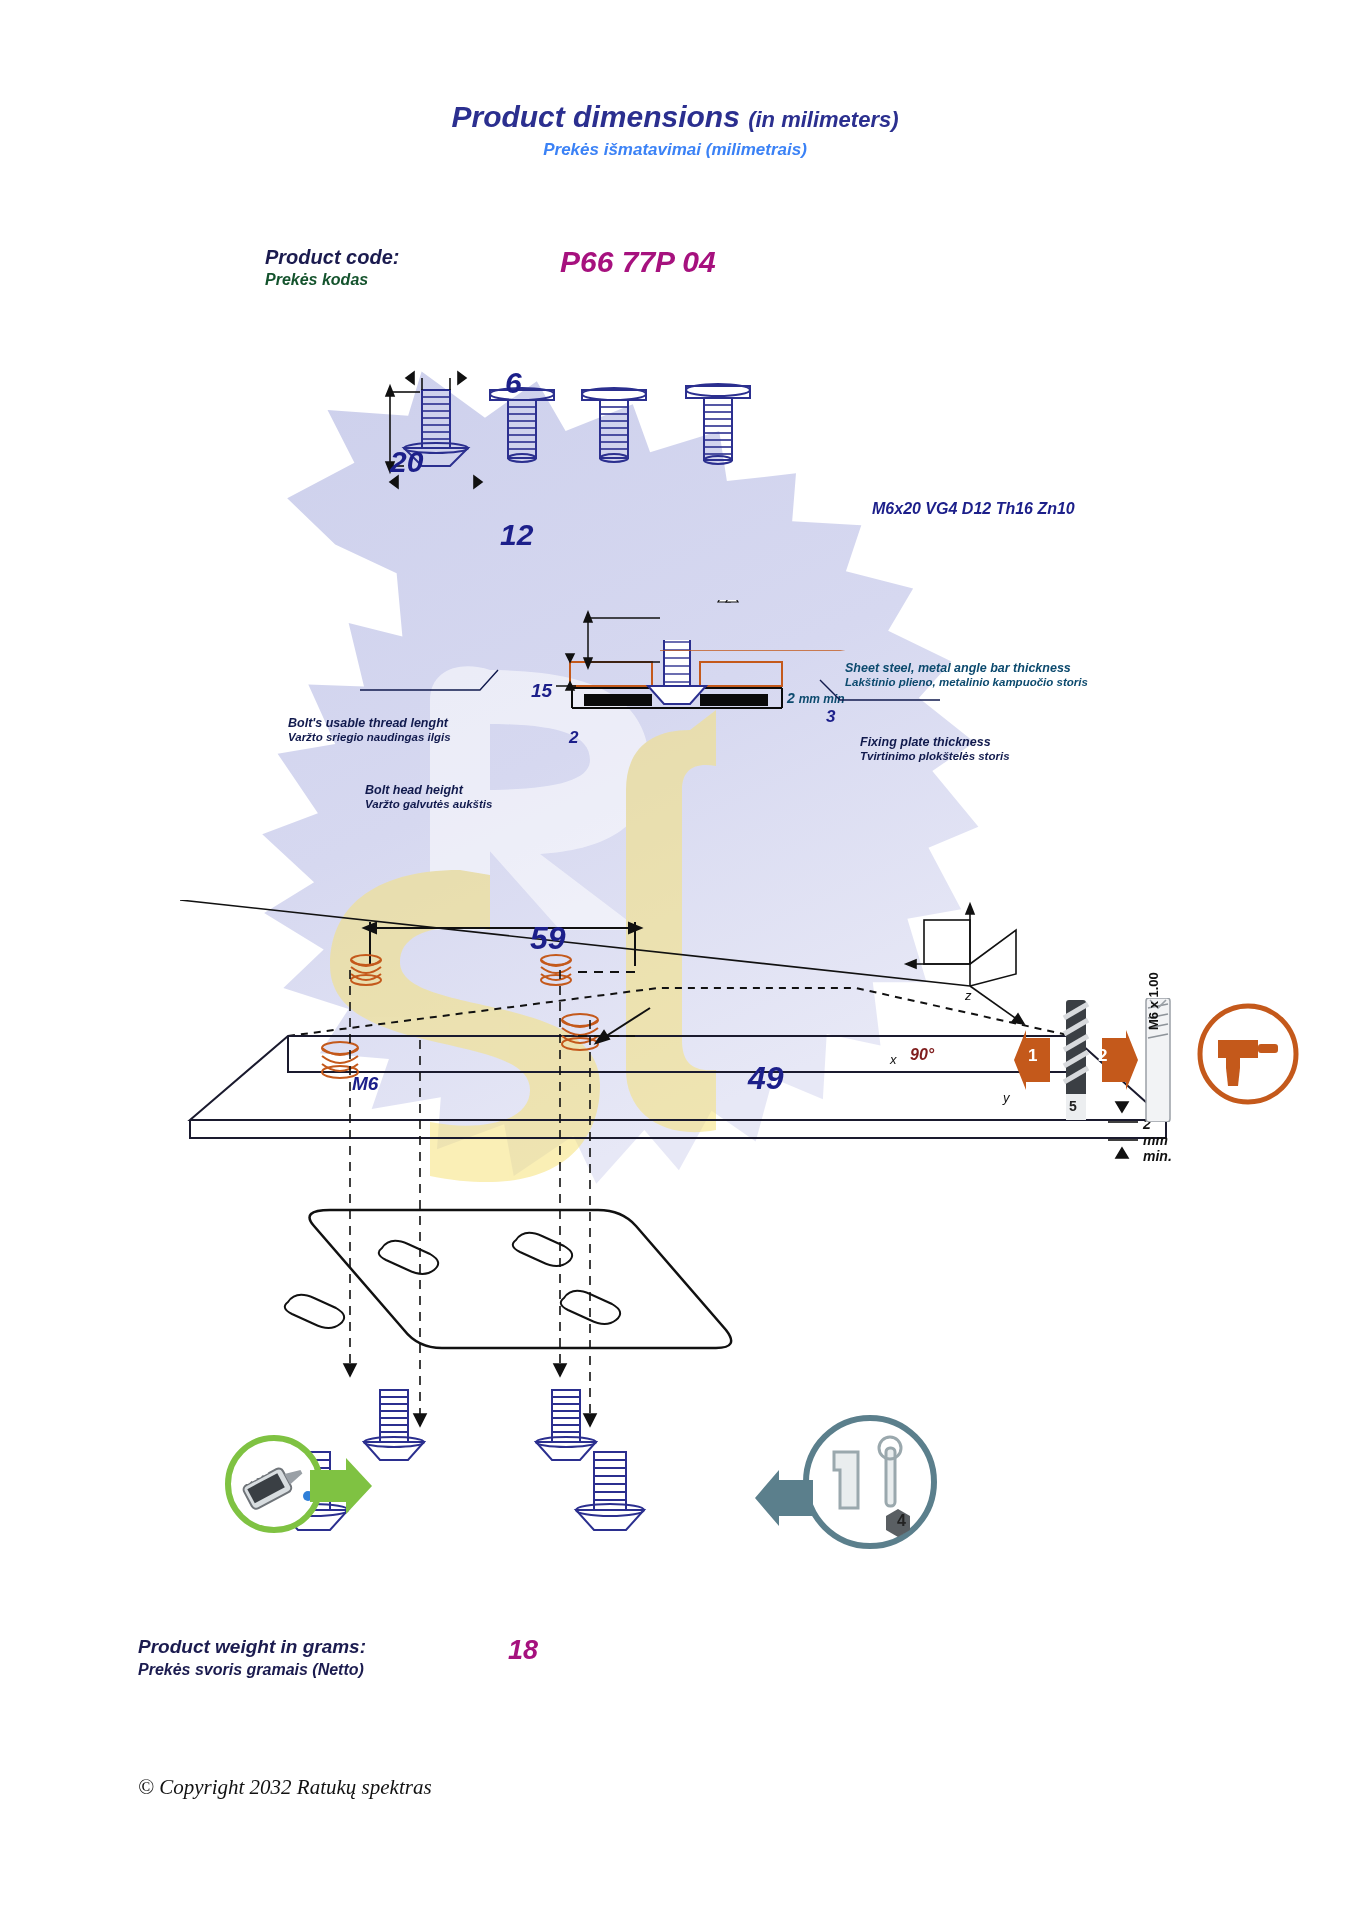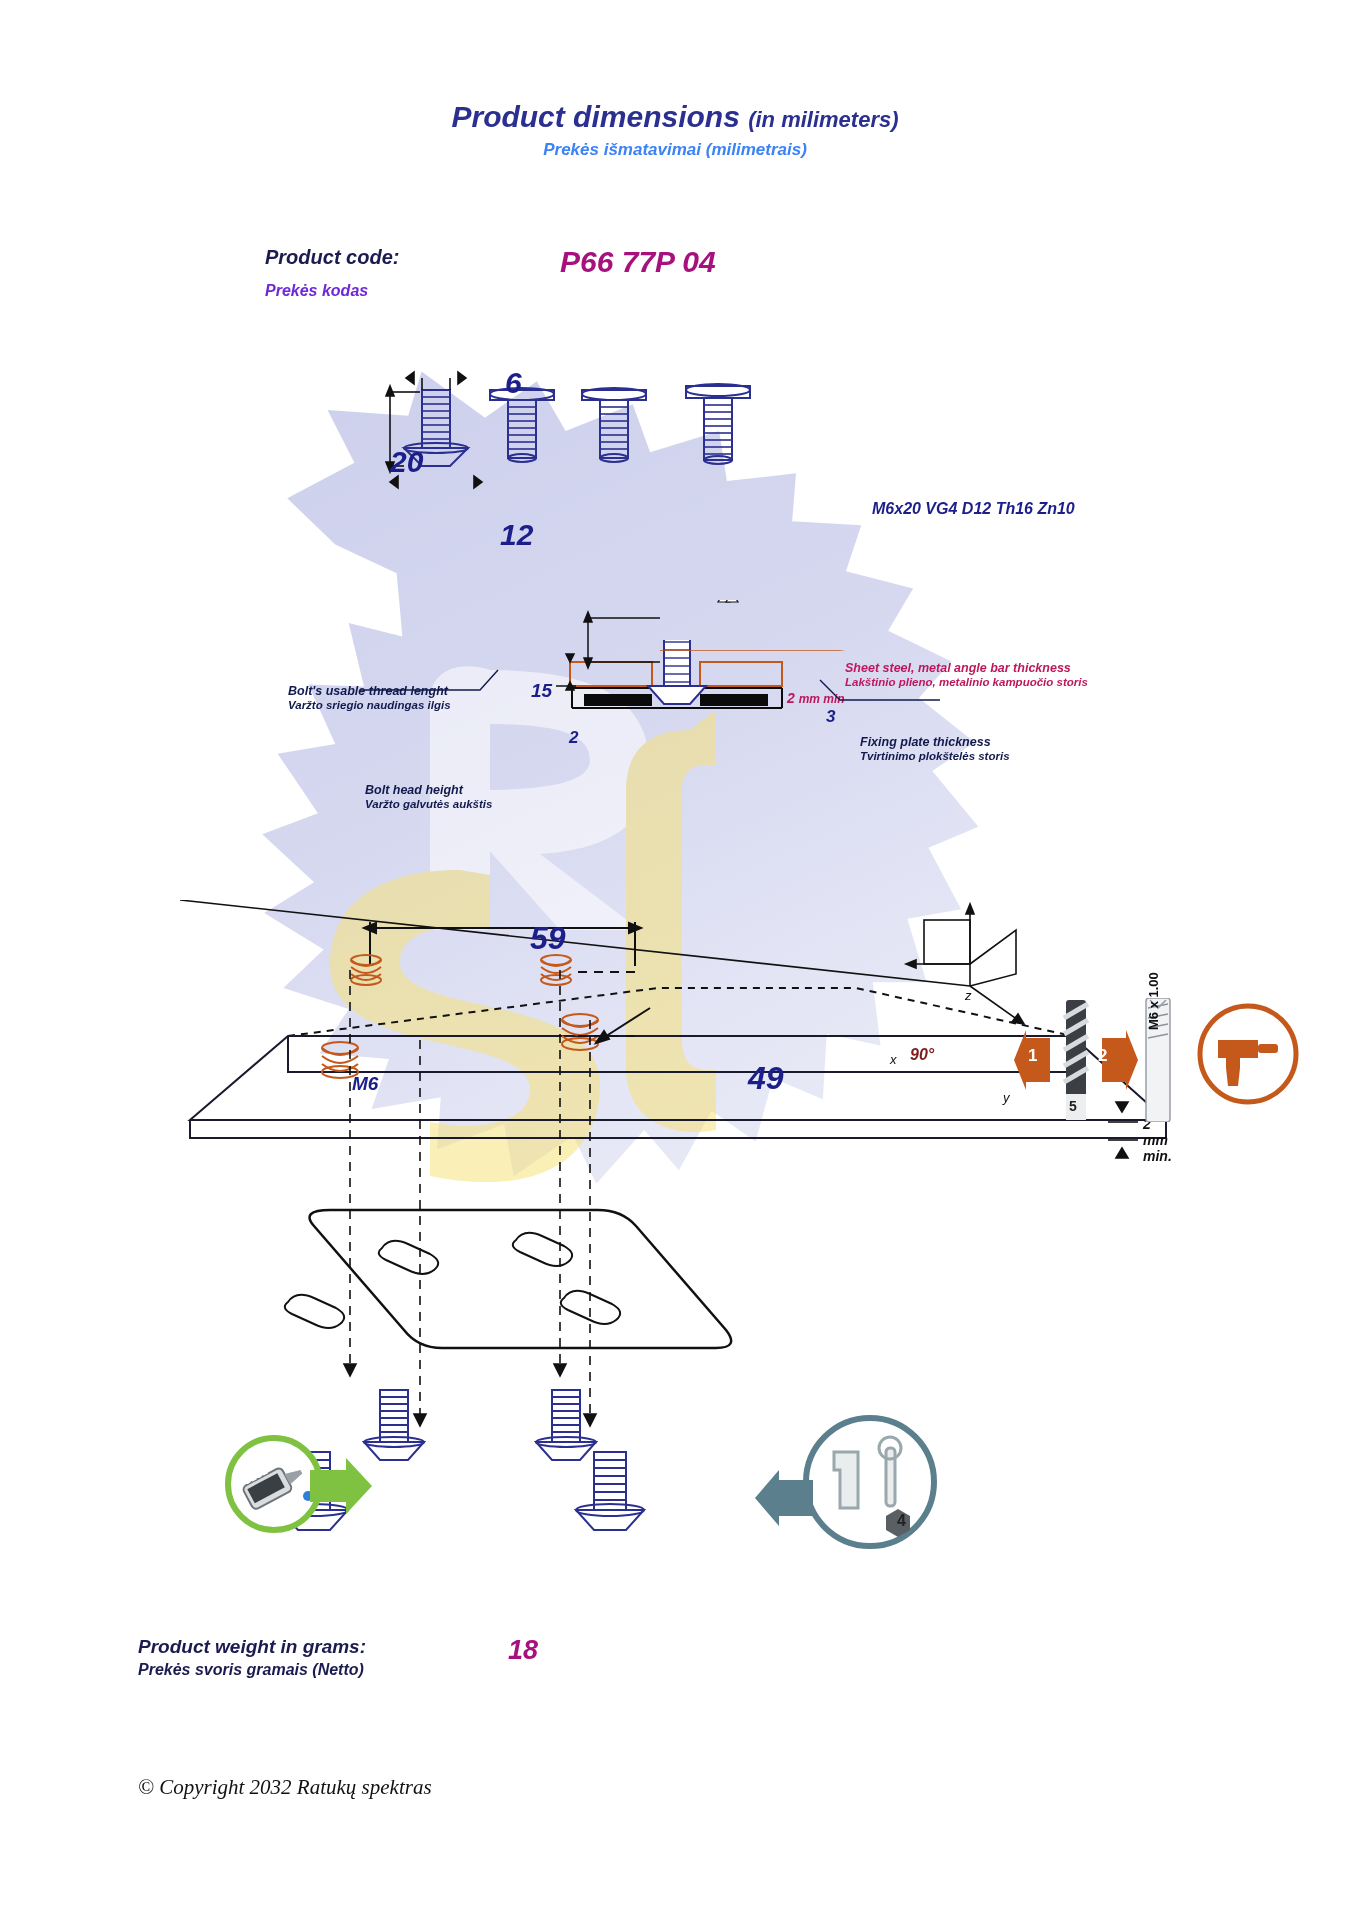--- a/index.html
+++ b/index.html
@@ -48,22 +48,21 @@
     position: absolute;
     left: 265px; top: 245px;
     font-size: 20px;
     font-weight: bold;
     font-style: italic;
     color: #1b1b4f;
     line-height: 1.25;
   }
   .code-label .lt {
     font-size: 16px;
-    color: #6d28d9;
-    margin-top: 11px;
+    color: #14532d;
   }
   .code-value {
     position: absolute;
     left: 560px; top: 245px;
     font-size: 30px;
     font-weight: bold;
     font-style: italic;
     color: #a6117e;
   }
   
@@ -82,21 +81,21 @@
   .note-en {
     font-size: 12.5px;
     font-weight: bold;
     font-style: italic;
   }
   .note-lt {
     font-size: 11.5px;
     font-weight: bold;
     font-style: italic;
   }
-  .orange { color: #be185d; }
+  .orange { color: #0c4a6e; }
   .navy   { color: #111a4d; }
 
   .callout {
     position: absolute;
     line-height: 1.2;
   }
   
   .weight-label {
     position: absolute;
     left: 138px; top: 1635px;
@@ -339,21 +338,21 @@
       <path d="M 80,40 L 200,40 L 218,20"></path>
       <path d="M 660,50 L 560,50 L 540,30"></path>
     </g>
   </svg>
 
   <div class="callout" style="left:845px; top:661px;">
     <div class="note-en orange">Sheet steel, metal angle bar thickness</div>
     <div class="note-lt orange">Lakštinio plieno, metalinio kampuočio storis</div>
   </div>
 
-  <div class="callout" style="left:288px; top:684px;">
+  <div class="callout" style="left:288px; top:716px;">
     <div class="note-en navy">Bolt's usable thread lenght</div>
     <div class="note-lt navy">Varžto sriegio naudingas ilgis</div>
   </div>
 
   <div class="callout" style="left:365px; top:783px;">
     <div class="note-en navy">Bolt head height</div>
     <div class="note-lt navy">Varžto galvutės aukštis</div>
   </div>
 
   <div class="callout" style="left:860px; top:735px;">

